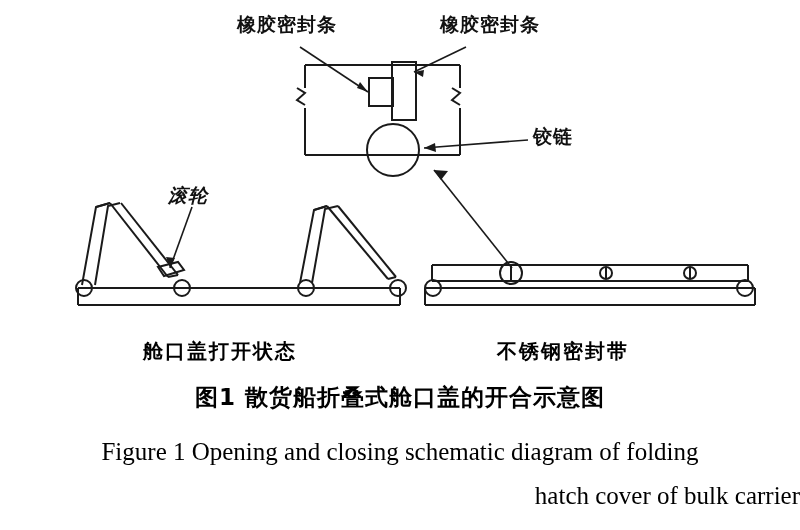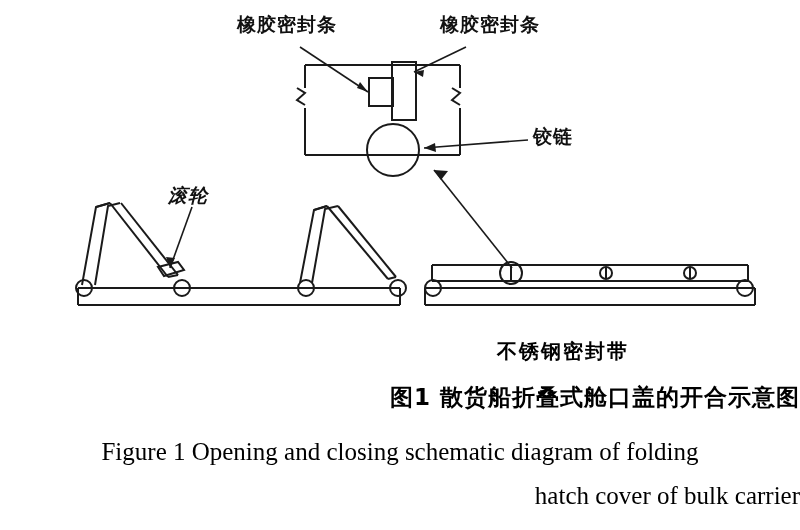--- a/index.html
+++ b/index.html
@@ -36,21 +36,21 @@
     font-weight: 700;
     color: #111;
     white-space: nowrap;
     letter-spacing: 1px;
   }
   .caption-cn {
     position: absolute;
     left: 0;
     top: 382px;
     width: 800px;
-    text-align: right;
+    text-align: center;
     font-family: "DejaVu Sans", sans-serif;
     font-size: 23px;
     font-weight: 700;
     color: #000;
     letter-spacing: 1px;
     white-space: nowrap;
   }
   .caption-en1 {
     position: absolute;
     left: 0;
@@ -197,20 +197,21 @@
   </svg>
 
   <div class="lbl" style="left:237px; top:12px;">橡胶密封条</div>
 
   <div class="lbl" style="left:440px; top:12px;">橡胶密封条</div>
 
   <div class="lbl" style="left:533px; top:124px;">铰链</div>
 
   <div class="lbl" style="left:168px; top:183px;font-style:italic;">滚轮</div>
 
+  <div class="state-label" style="left:143px;">舱口盖打开状态</div>
 
   <div class="state-label" style="left:497px;">不锈钢密封带</div>
 
   <div class="caption-cn">图1   散货船折叠式舱口盖的开合示意图</div>
 
   <div class="caption-en1">Figure 1   Opening and closing schematic diagram of folding</div>
 
   <div class="caption-en2">hatch cover of bulk carrier</div>
 
 </div>

